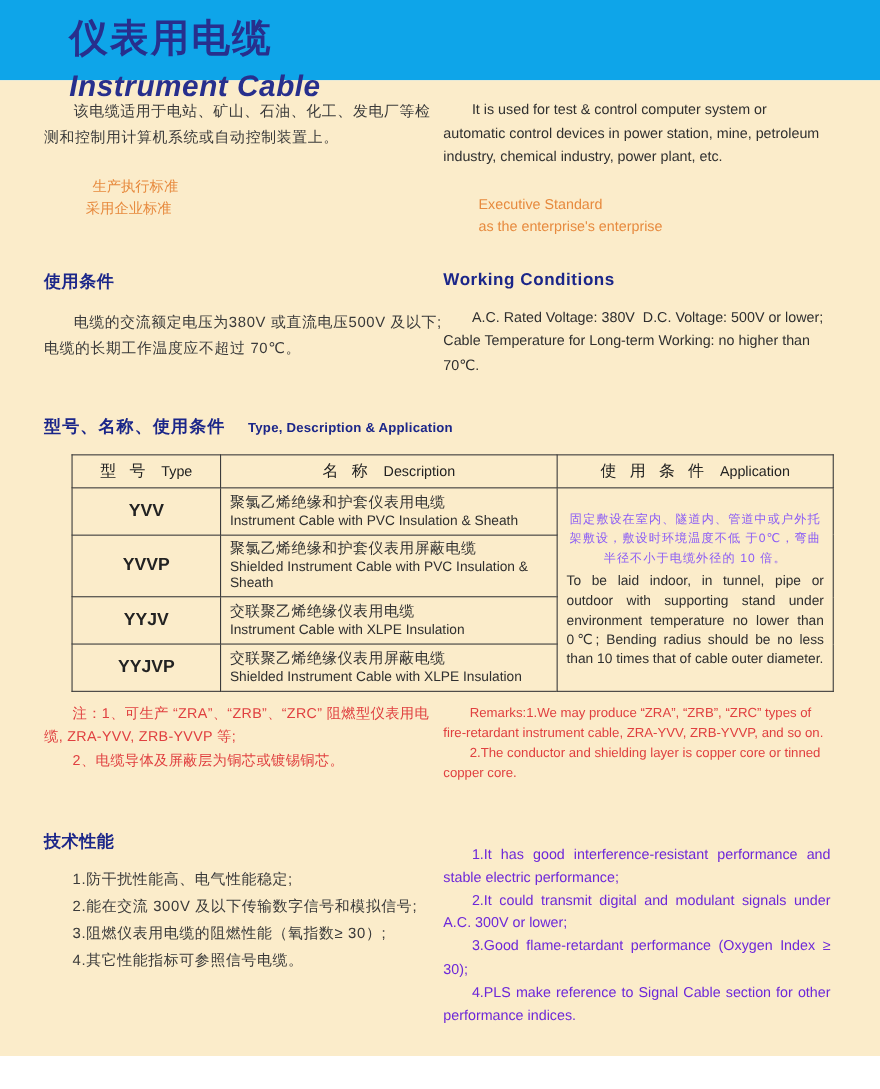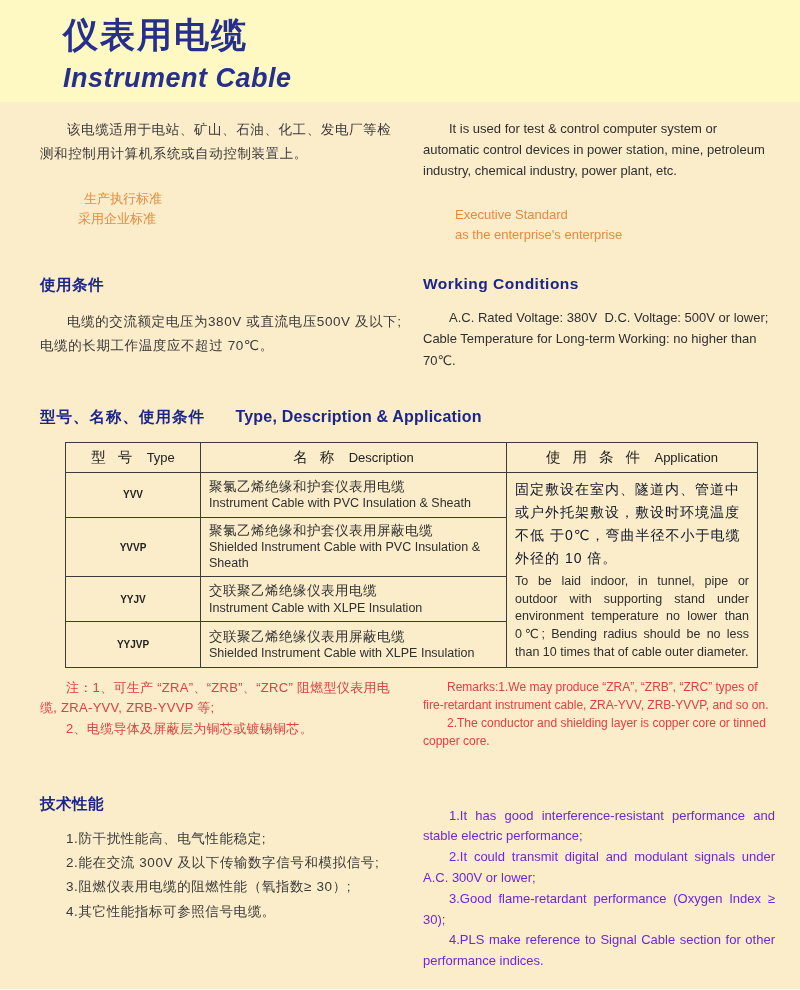--- a/index.html
+++ b/index.html
@@ -5,74 +5,74 @@
   * { margin: 0; padding: 0; box-sizing: border-box; }
   html,body { background:#ffffff; }
   .page {
     width: 800px; height: 990px;
     font-family: "Liberation Sans", "DejaVu Sans", sans-serif;
     color: #3a3a3a;
     overflow: hidden;
     background: #ffffff;
   }
   
-  .hdr { height: 102px; background: #fef9c3; padding: 16px 0 0 63px; }
+  .hdr { height: 73px; background: #0ea5e9; padding: 16px 0 0 63px; }
   .hdr h1 {
     font-size: 35px; font-weight: bold; color: #272f8d;
     letter-spacing: 2px; line-height: 1.1;
   }
   .hdr h2 {
     font-size: 27px; font-weight: bold; font-style: italic;
     color: #272f8d; margin-top: 8px; letter-spacing: 0.5px;
   }
   
   .content {
     background: #fbecca; height: 887px;
     padding: 16px 25px 10px 40px;
   }
-  .two-col { display: grid; grid-template-columns: 363px 352px; column-gap: 20px; }
+  .two-col { display: grid; grid-template-columns: 363px 352px; }
   p.zh { font-size: 13.5px; line-height: 1.75; letter-spacing: 0.6px; color: #3a3a3a; }
   p.en { font-size: 13px;   line-height: 1.62; color: #2f2f2f; }
   .ind { text-indent: 2em; }
   .orange { color: #e78a3e; margin-top: 24px; }
   .orange p { font-size: 13px; line-height: 1.55; }
   .orange .pad1 { padding-left: 44px; }
   .orange .pad2 { padding-left: 38px; }
   .orange .pad3 { padding-left: 32px; }
   h3.sec-zh, h3.sec-en {
     color: #1b2689; font-size: 15.5px; font-weight: bold; letter-spacing: 0.5px;
   }
   .row-working { margin-top: 30px; }
   .row-working p { margin-top: 14px; }
   
   .big-heading { margin-top: 36px; color: #1b2689; font-weight: bold; }
   .big-heading .zh-part { font-size: 15.5px; letter-spacing: 1px; }
-  .big-heading .en-part { font-size: 16px; margin-left: 26px; letter-spacing: 0.2px; }
+  .big-heading .en-part { font-size: 12px; margin-left: 16px; letter-spacing: 0.2px; }
   
   table.type-table {
     border-collapse: collapse; table-layout: fixed;
     width: 692px; margin: 14px 0 0 25px;
     background: transparent;
   }
   table.type-table col.c1 { width: 135px; }
   table.type-table col.c2 { width: 306px; }
   table.type-table col.c3 { width: 251px; }
   table.type-table th, table.type-table td {
     border: 1.5px solid #3c3c3c; vertical-align: middle;
   }
   table.type-table th { height: 30px; font-weight: normal; margin-top: 10px; }
   th .h-zh { font-size: 14.5px; letter-spacing: 4px; color: #222; }
   th .h-en { font-size: 13px; color: #222; margin-left: 6px; letter-spacing: 0; }
-  td.type-cell { text-align: center; font-size: 10px; font-weight: bold; color: #222; }
+  td.type-cell { text-align: center; font-size: 16px; font-weight: bold; color: #222; }
   td.desc-cell { padding: 3px 8px; }
   td.desc-cell .zh { font-size: 13.5px; color: #333; letter-spacing: 0.5px; line-height: 1.35; }
   td.desc-cell .en { font-size: 12.5px; color: #2f2f2f; line-height: 1.25; }
   td.app-cell { padding: 5px 8px; vertical-align: top; }
   td.app-cell .zh {
-    font-size: 14px; color: #0f172a; letter-spacing: 1px; line-height: 1.65;
+    font-size: 11px; color: #8b5cf6; letter-spacing: 1px; line-height: 1.65; text-align: center;
   }
   td.app-cell .en {
     font-size: 12.5px; color: #2f2f2f; line-height: 1.42;
     text-align: justify; margin-top: 3px;
   }
   tbody tr { height: 43px; }
   
   .notes { margin-top: 10px; }
   .notes .zh-note { color: #e04040; font-size: 13px; line-height: 1.6; letter-spacing: 0.3px; }
   .notes .en-note { color: #e04040; font-size: 12px; line-height: 1.5; }

